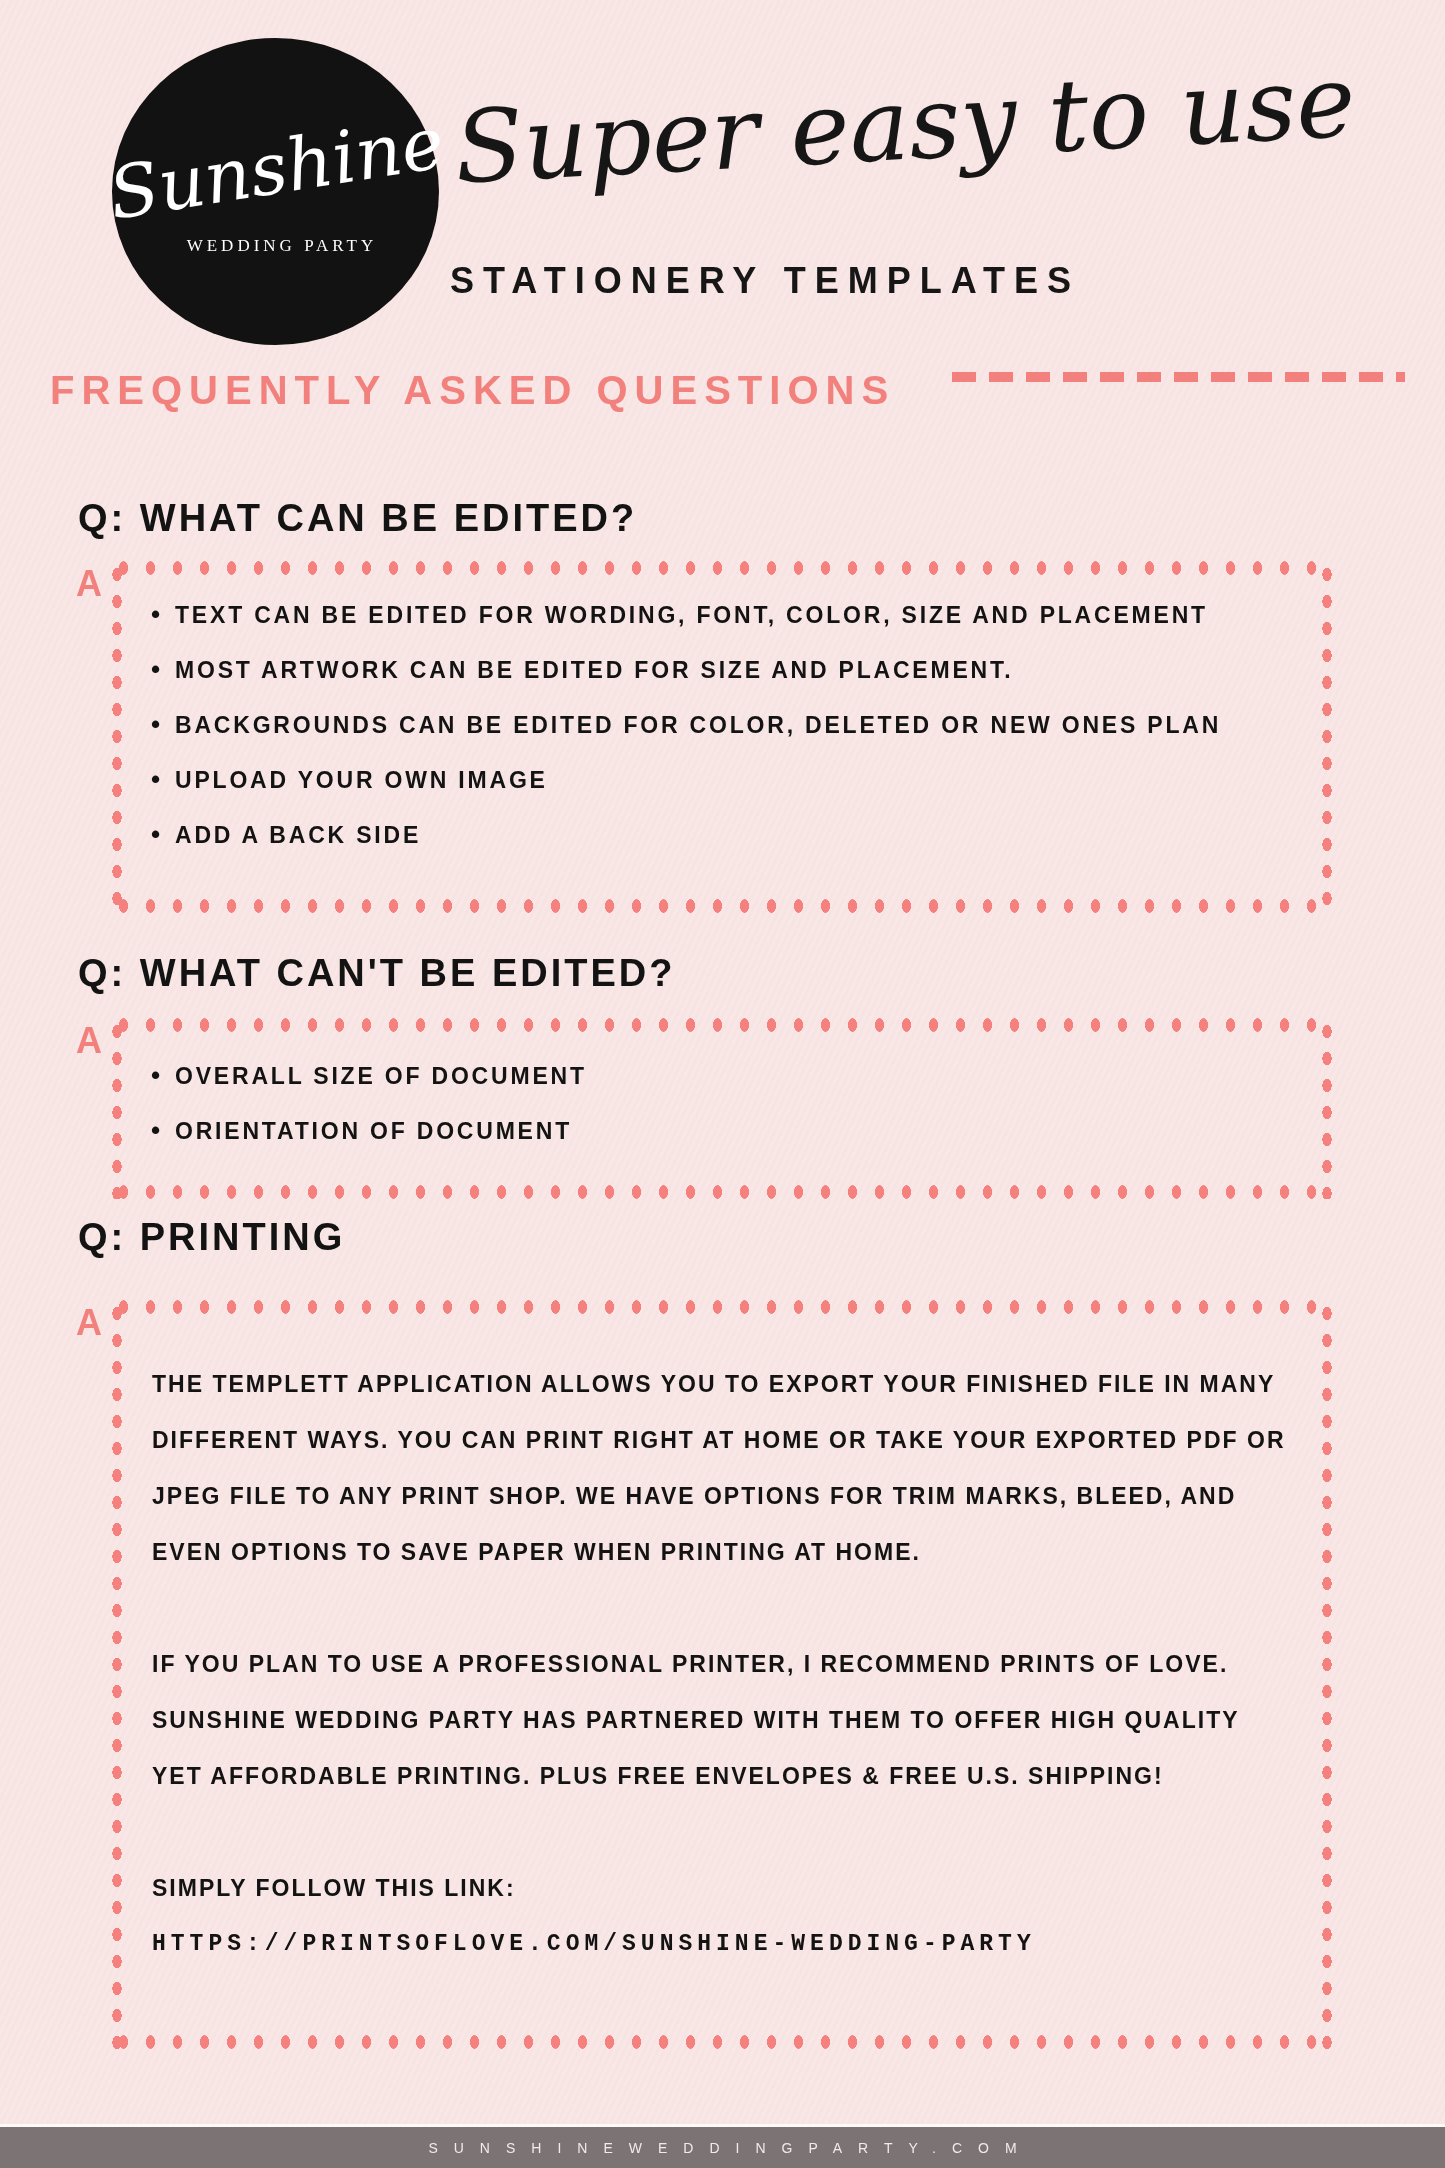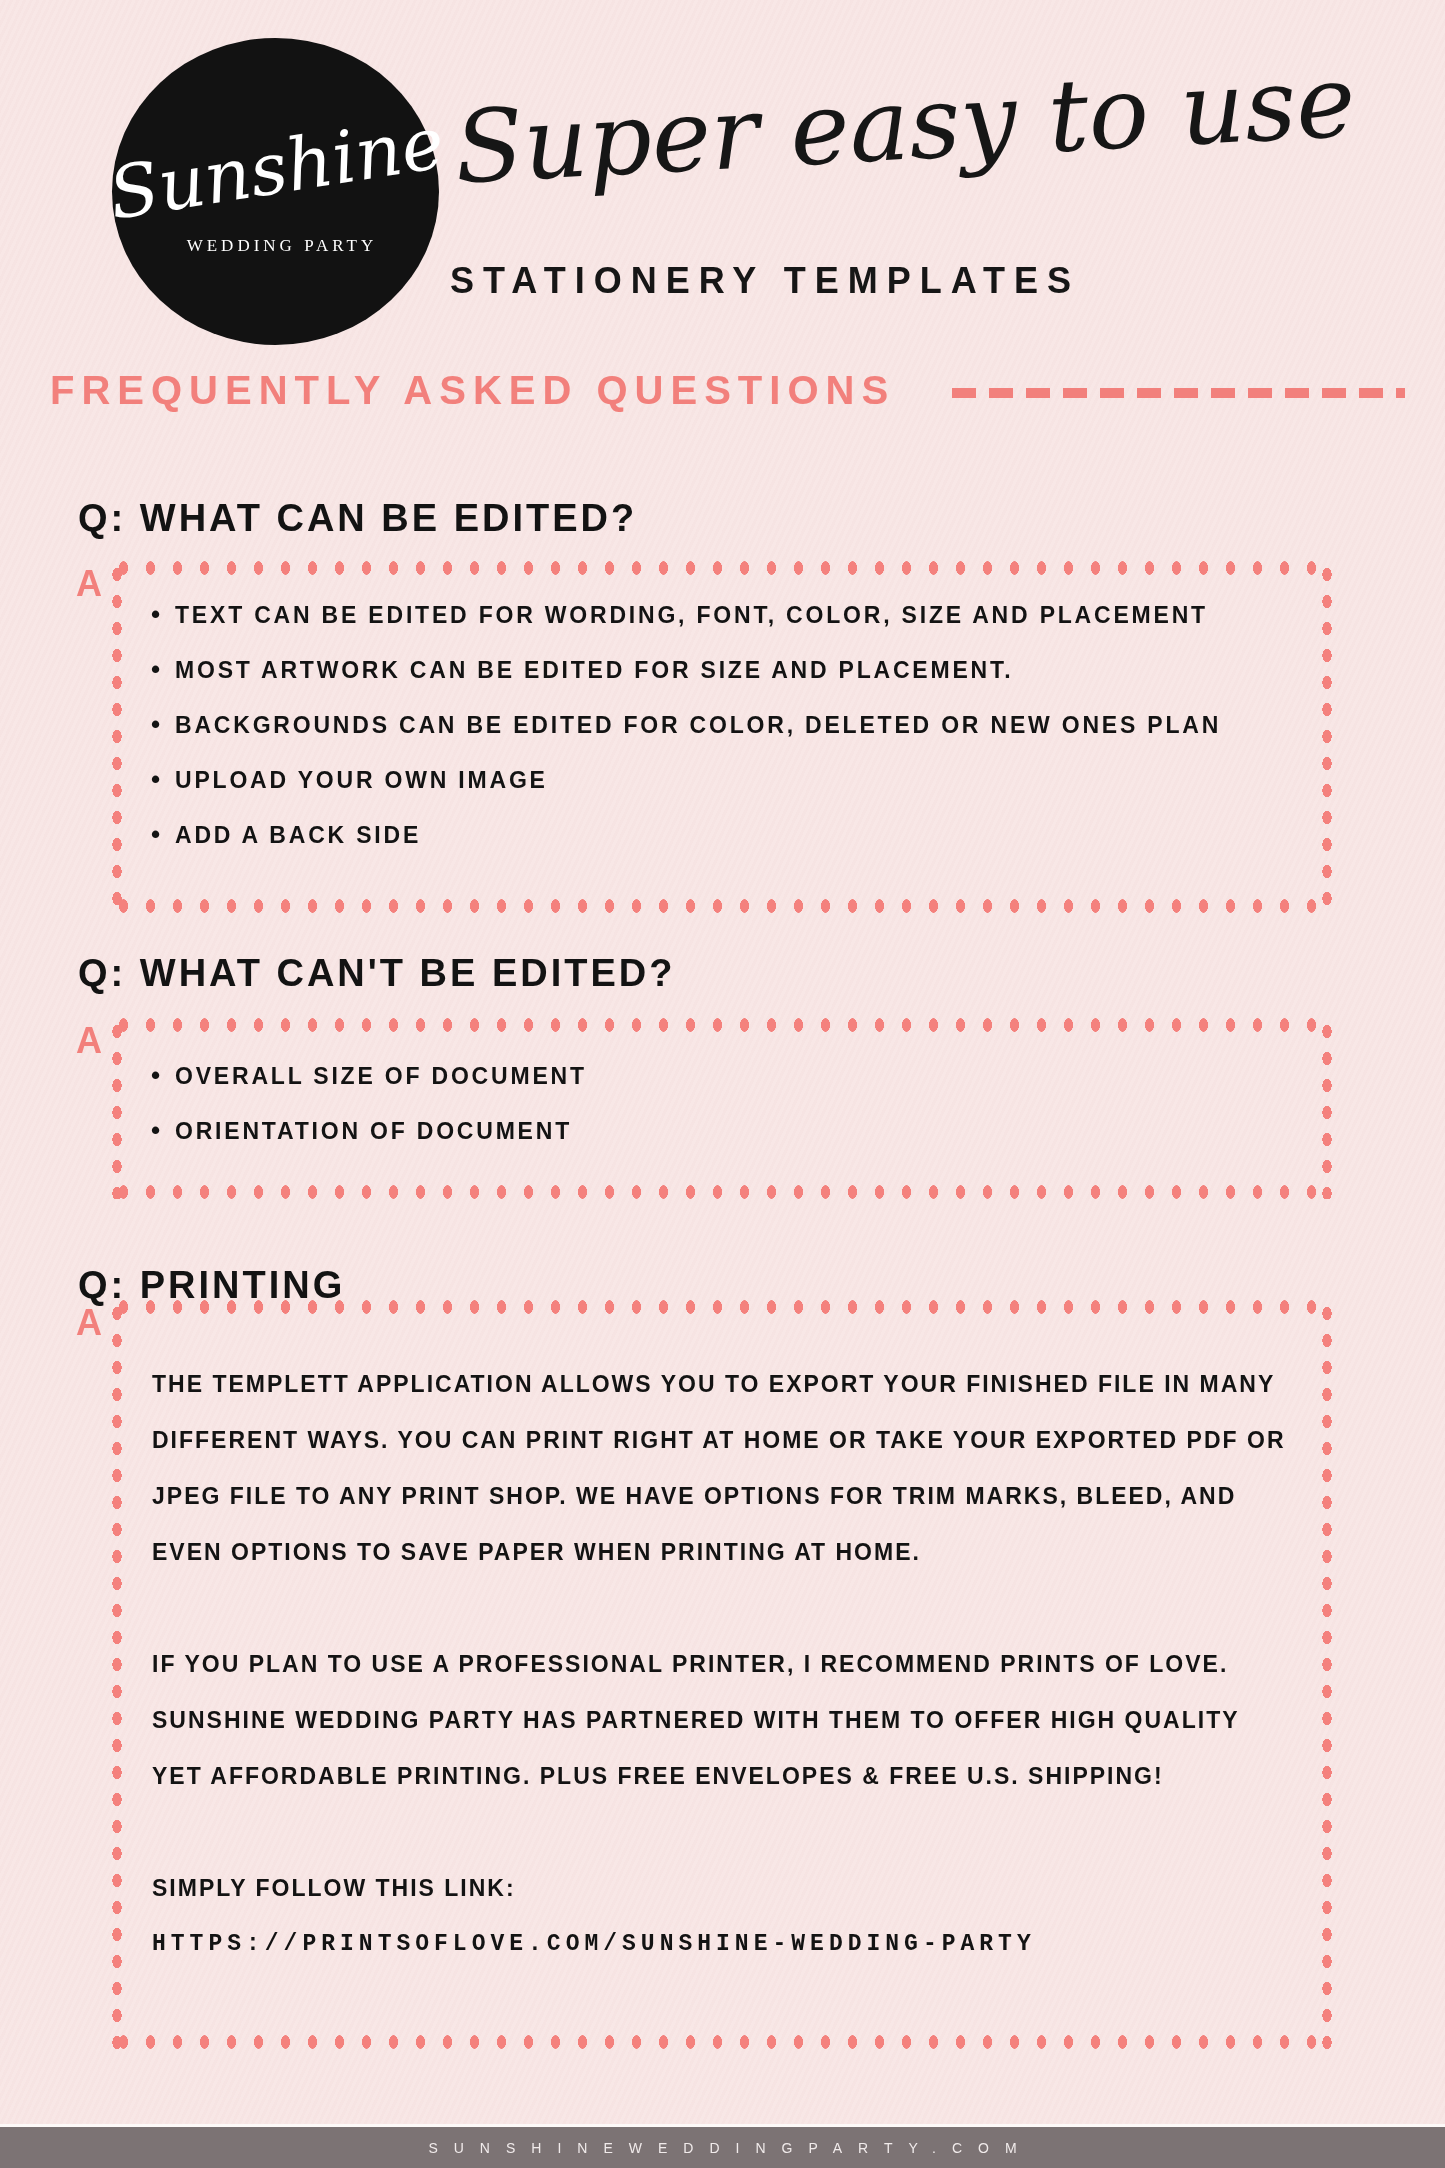--- a/index.html
+++ b/index.html
@@ -39,38 +39,38 @@
     font-size:100px; color:#161616; white-space:nowrap; transform:rotate(-3deg);
   }
   .subtitle{
     position:absolute; left:450px; top:260px; width:910px; text-align:left;
     font-size:36px; font-weight:700; letter-spacing:9px; color:#161616;
   }
 
   
   .faq-row{
     position:absolute; left:50px; top:368px; right:40px;
-    display:flex; align-items:center;gap:27px;
+    display:flex; align-items:flex-start;gap:27px;
   }
   .faq-heading{
     font-size:40px; font-weight:700; letter-spacing:7px;
     color:#f2807c; white-space:nowrap;
   }
   .faq-dashes{
     flex:1; height:10px; margin-left:30px; margin-top:4px;
     background:repeating-linear-gradient(90deg,#f2807c 0 24px,transparent 24px 37px);
   }
 
   
   .q-heading{
     position:absolute; left:78px;
     font-size:38px; font-weight:700; letter-spacing:3px; color:#131313;
     white-space:nowrap; line-height:1.1;
   }
-  #q1{ top:498px; } #q2{ top:953px; } #q3{ top:1217px;margin-top:48px; }
+  #q1{ top:498px; } #q2{ top:953px; } #q3{ top:1217px; }
 
   .dotbox{
     position:absolute; left:110px; width:1224px;
     --c:#f4817d;
     background-image:
       radial-gradient(ellipse 4.7px 6.8px at 50% 50%, var(--c) 97%, rgba(0,0,0,0) 100%),
       radial-gradient(ellipse 4.7px 6.8px at 50% 50%, var(--c) 97%, rgba(0,0,0,0) 100%),
       radial-gradient(ellipse 4.7px 6.8px at 50% 50%, var(--c) 97%, rgba(0,0,0,0) 100%),
       radial-gradient(ellipse 4.7px 6.8px at 50% 50%, var(--c) 97%, rgba(0,0,0,0) 100%);
     background-size:27px 14px, 27px 14px, 14px 27px, 14px 27px;

